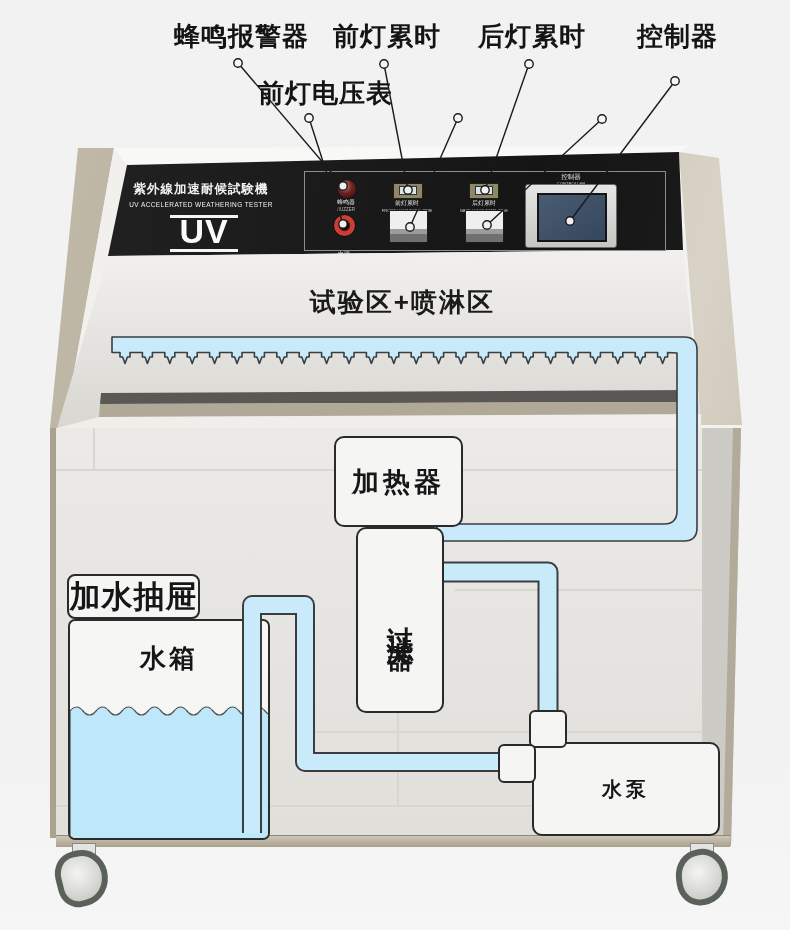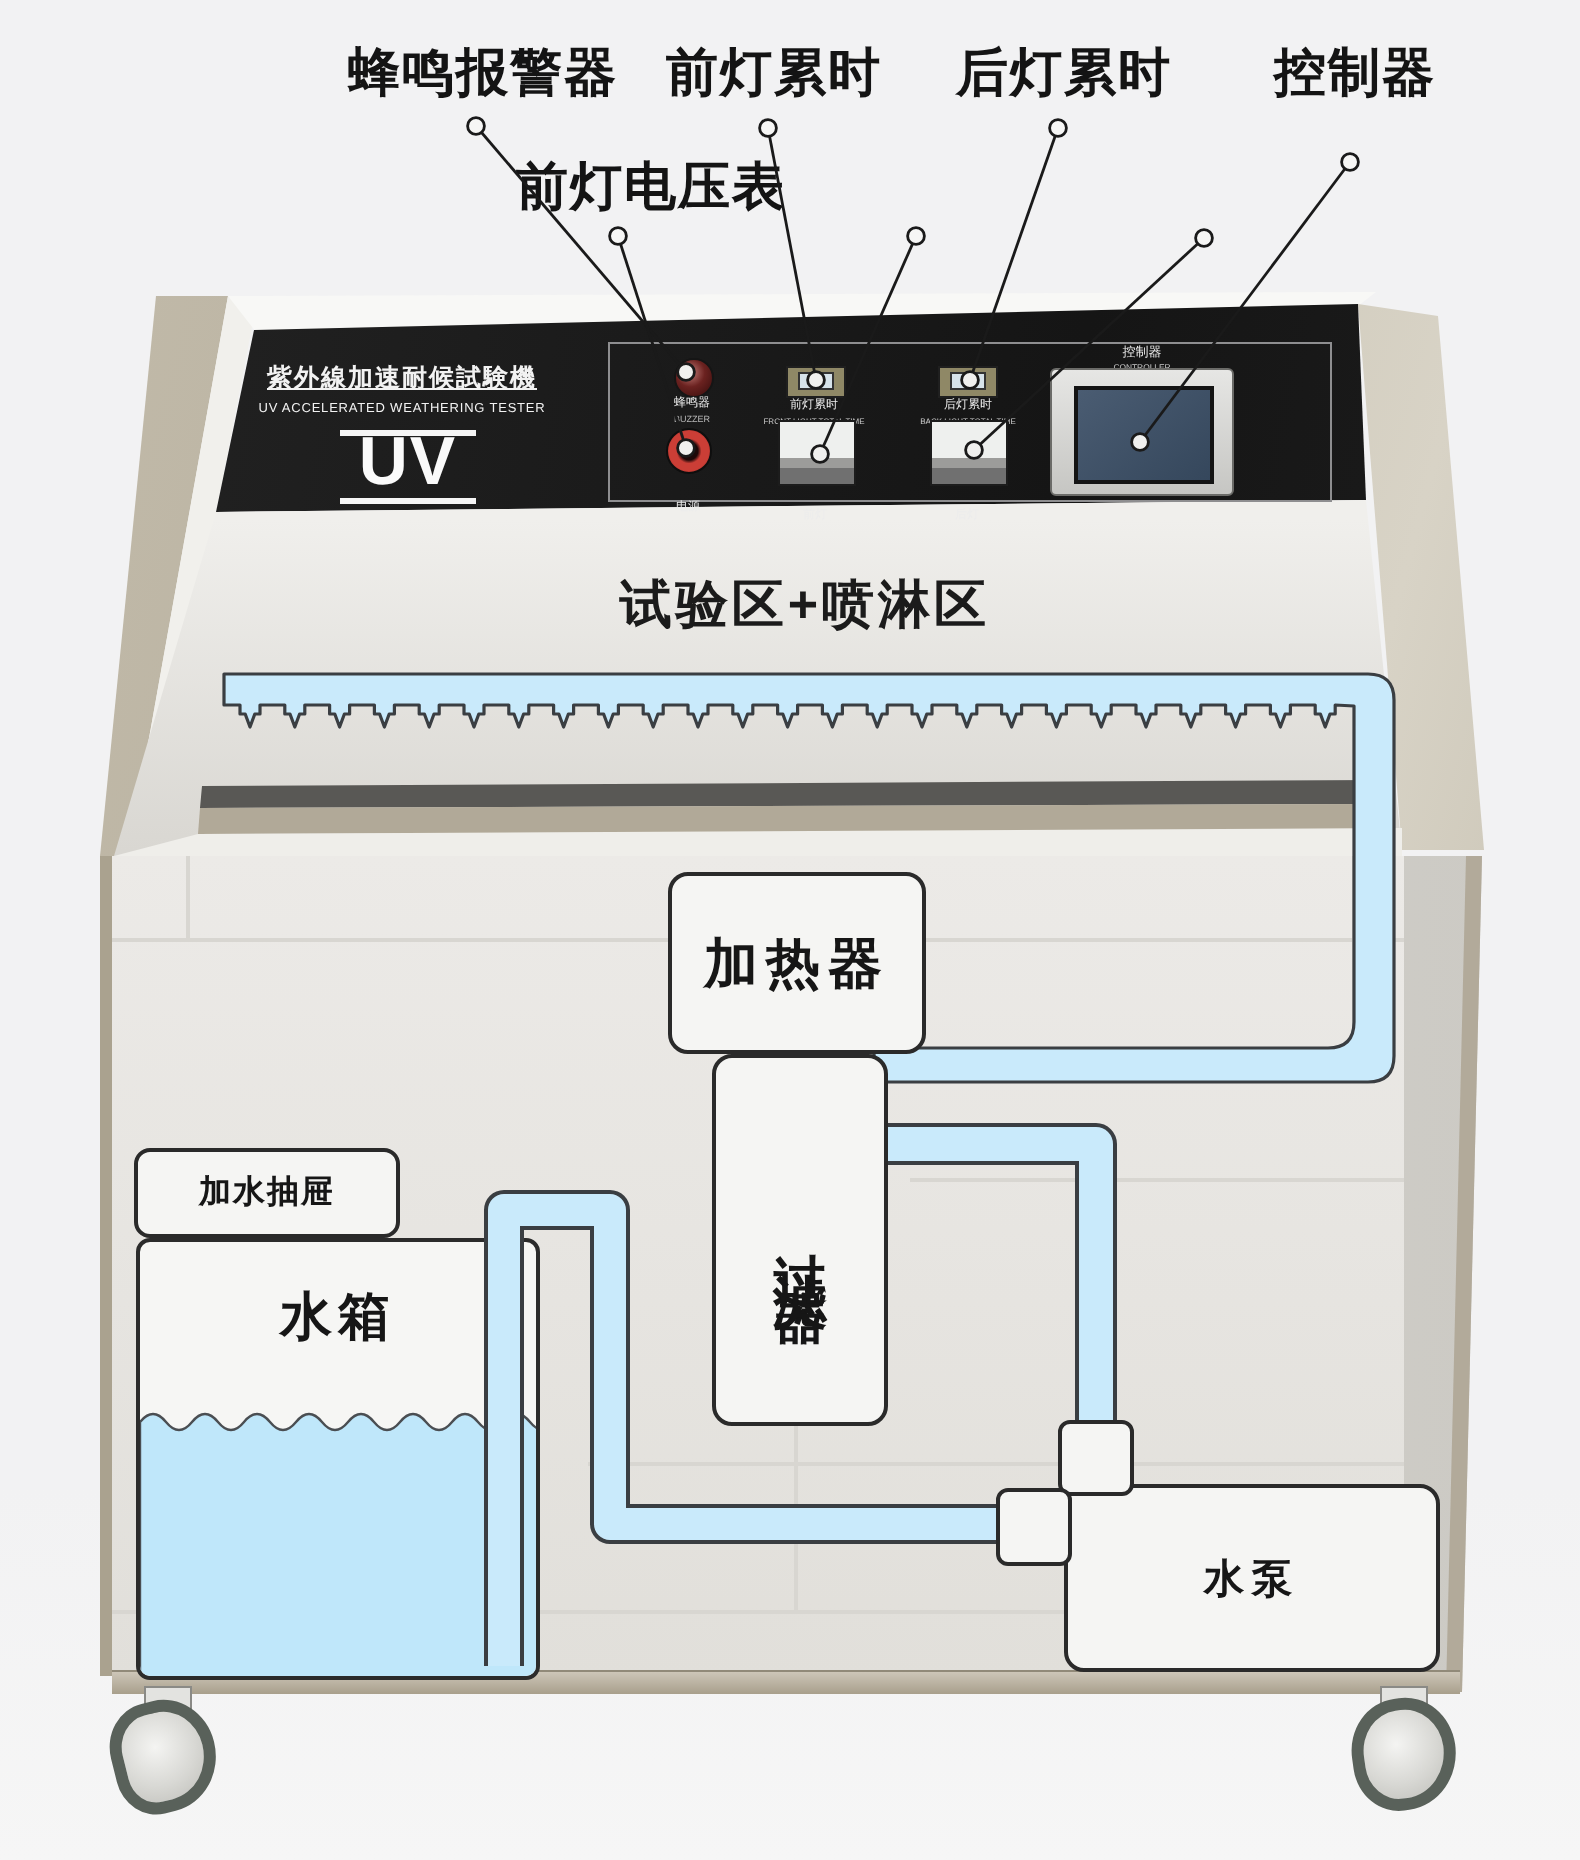--- a/index.html
+++ b/index.html
@@ -56,37 +56,37 @@
   </div>
 
   <svg id="pipes-svg" class="a" style="left:0;top:0;" width="790" height="930" viewBox="0 0 790 930">
       <path d="M252,833 L252,605 L305,605 L305,762 L506,762" fill="none" stroke="#3a3e42" stroke-width="20" stroke-linejoin="round"></path>
       <path d="M252,833 L252,605 L305,605 L305,762 L506,762" fill="none" stroke="#c9eafb" stroke-width="16" stroke-linejoin="round"></path>
       <path d="M437,572 L548,572 L548,718" fill="none" stroke="#3a3e42" stroke-width="21" stroke-linejoin="round"></path>
       <path d="M437,572 L548,572 L548,718" fill="none" stroke="#c9eafb" stroke-width="17" stroke-linejoin="round"></path>
       <path d="M112,337 L684,337 Q697,337 697,350 L697,528 Q697,541 684,541 L437,541 L437,524 L664,524 Q677,524 677,511 L677,353 L667.5999999999999,352.5 L667.5999999999999,357 L665.0,357 L662.5999999999999,363.5 L660.2,357 L657.5999999999999,357 L657.5999999999999,352.5 L645.1999999999999,352.5 L645.1999999999999,357 L642.6,357 L640.1999999999999,363.5 L637.8,357 L635.1999999999999,357 L635.1999999999999,352.5 L622.8,352.5 L622.8,357 L620.2,357 L617.8,363.5 L615.4,357 L612.8,357 L612.8,352.5 L600.4,352.5 L600.4,357 L597.8,357 L595.4,363.5 L593.0,357 L590.4,357 L590.4,352.5 L578,352.5 L578,357 L575.4,357 L573,363.5 L570.6,357 L568,357 L568,352.5 L555.5999999999999,352.5 L555.5999999999999,357 L553.0,357 L550.5999999999999,363.5 L548.2,357 L545.5999999999999,357 L545.5999999999999,352.5 L533.2,352.5 L533.2,357 L530.6,357 L528.2,363.5 L525.8,357 L523.2,357 L523.2,352.5 L510.79999999999995,352.5 L510.79999999999995,357 L508.2,357 L505.79999999999995,363.5 L503.4,357 L500.79999999999995,357 L500.79999999999995,352.5 L488.4,352.5 L488.4,357 L485.8,357 L483.4,363.5 L481.0,357 L478.4,357 L478.4,352.5 L466,352.5 L466,357 L463.4,357 L461,363.5 L458.6,357 L456,357 L456,352.5 L443.59999999999997,352.5 L443.59999999999997,357 L441.0,357 L438.59999999999997,363.5 L436.2,357 L433.59999999999997,357 L433.59999999999997,352.5 L421.2,352.5 L421.2,357 L418.6,357 L416.2,363.5 L413.8,357 L411.2,357 L411.2,352.5 L398.79999999999995,352.5 L398.79999999999995,357 L396.2,357 L393.79999999999995,363.5 L391.4,357 L388.79999999999995,357 L388.79999999999995,352.5 L376.4,352.5 L376.4,357 L373.8,357 L371.4,363.5 L369.0,357 L366.4,357 L366.4,352.5 L354,352.5 L354,357 L351.4,357 L349,363.5 L346.6,357 L344,357 L344,352.5 L331.6,352.5 L331.6,357 L329.0,357 L326.6,363.5 L324.2,357 L321.6,357 L321.6,352.5 L309.2,352.5 L309.2,357 L306.6,357 L304.2,363.5 L301.8,357 L299.2,357 L299.2,352.5 L286.79999999999995,352.5 L286.79999999999995,357 L284.2,357 L281.79999999999995,363.5 L279.4,357 L276.79999999999995,357 L276.79999999999995,352.5 L264.4,352.5 L264.4,357 L261.8,357 L259.4,363.5 L257.0,357 L254.39999999999998,357 L254.39999999999998,352.5 L242,352.5 L242,357 L239.4,357 L237,363.5 L234.6,357 L232,357 L232,352.5 L219.6,352.5 L219.6,357 L217.0,357 L214.6,363.5 L212.2,357 L209.6,357 L209.6,352.5 L197.2,352.5 L197.2,357 L194.6,357 L192.2,363.5 L189.8,357 L187.2,357 L187.2,352.5 L174.8,352.5 L174.8,357 L172.2,357 L169.8,363.5 L167.4,357 L164.8,357 L164.8,352.5 L152.4,352.5 L152.4,357 L149.8,357 L147.4,363.5 L145.0,357 L142.4,357 L142.4,352.5 L130,352.5 L130,357 L127.4,357 L125,363.5 L122.6,357 L120,357 L120,352.5 L112,352.5 Z" fill="#c9eafb" stroke="#3a3e42" stroke-width="1.6" stroke-linejoin="round"></path>
     </svg>
 
-  <div class="boxlbl a" style="left:67px;top:574px;width:133px;height:45px;font-size:16px;letter-spacing:1px;">
+  <div class="boxlbl a" style="left:67px;top:574px;width:133px;height:45px;font-size:31px;letter-spacing:1px;">
     <span>加水抽屉</span>
   </div>
   <div class="boxlbl a" style="left:356px;top:527px;width:88px;height:186px;border-radius:10px;">
     <span style="writing-mode:vertical-rl;text-orientation:upright;font-size:27px;letter-spacing:10px;">过滤器</span>
   </div>
   <div class="boxlbl a" style="left:334px;top:436px;width:129px;height:91px;border-radius:10px;font-size:27px;letter-spacing:4px;">
     <span>加热器</span>
   </div>
   <div class="boxlbl a" style="left:532px;top:742px;width:188px;height:94px;border-radius:10px;font-size:20px;letter-spacing:4px;">
     <span>水泵</span>
   </div>
   <div class="boxlbl a" style="left:529px;top:710px;width:38px;height:38px;border-radius:6px;border-width:2px;"></div>
   <div class="boxlbl a" style="left:498px;top:744px;width:38px;height:39px;border-radius:6px;border-width:2px;"></div>
 
   <div class="a" style="left:118px;top:181px;width:166px;text-align:center;color:#f2f2f2;">
-    <div style="font-size:12.5px;font-weight:700;letter-spacing:1px;white-space:nowrap;text-decoration:underline;">紫外線加速耐候試験機</div>
+    <div style="font-size:12.5px;font-weight:700;letter-spacing:1px;white-space:nowrap;">紫外線加速耐候試験機</div>
     <div style="font-size:6.5px;letter-spacing:0.4px;margin-top:3px;white-space:nowrap;">UV ACCELERATED WEATHERING TESTER</div>
   </div>
   <div class="a" style="left:170px;top:215px;width:68px;height:2.5px;background:#f5f5f5;"></div>
   <div class="a" style="left:170px;top:212px;width:68px;text-align:center;font-size:34px;font-weight:700;color:#fafafa;letter-spacing:1px;">UV</div>
   <div class="a" style="left:170px;top:249px;width:68px;height:2.5px;background:#f5f5f5;"></div>
 
   <div class="a" style="left:304px;top:171px;width:360px;height:78px;border:1px solid #8e8e90;"></div>
 
   <div class="a" style="left:337px;top:179px;width:18px;height:18px;border-radius:50%;border:1px solid #151515;background:radial-gradient(circle at 40% 35%,#b06a66 8%,#6b2220 45%,#350c0b);"></div>
   <div class="a tinyw" style="left:318px;top:199px;width:56px;">

